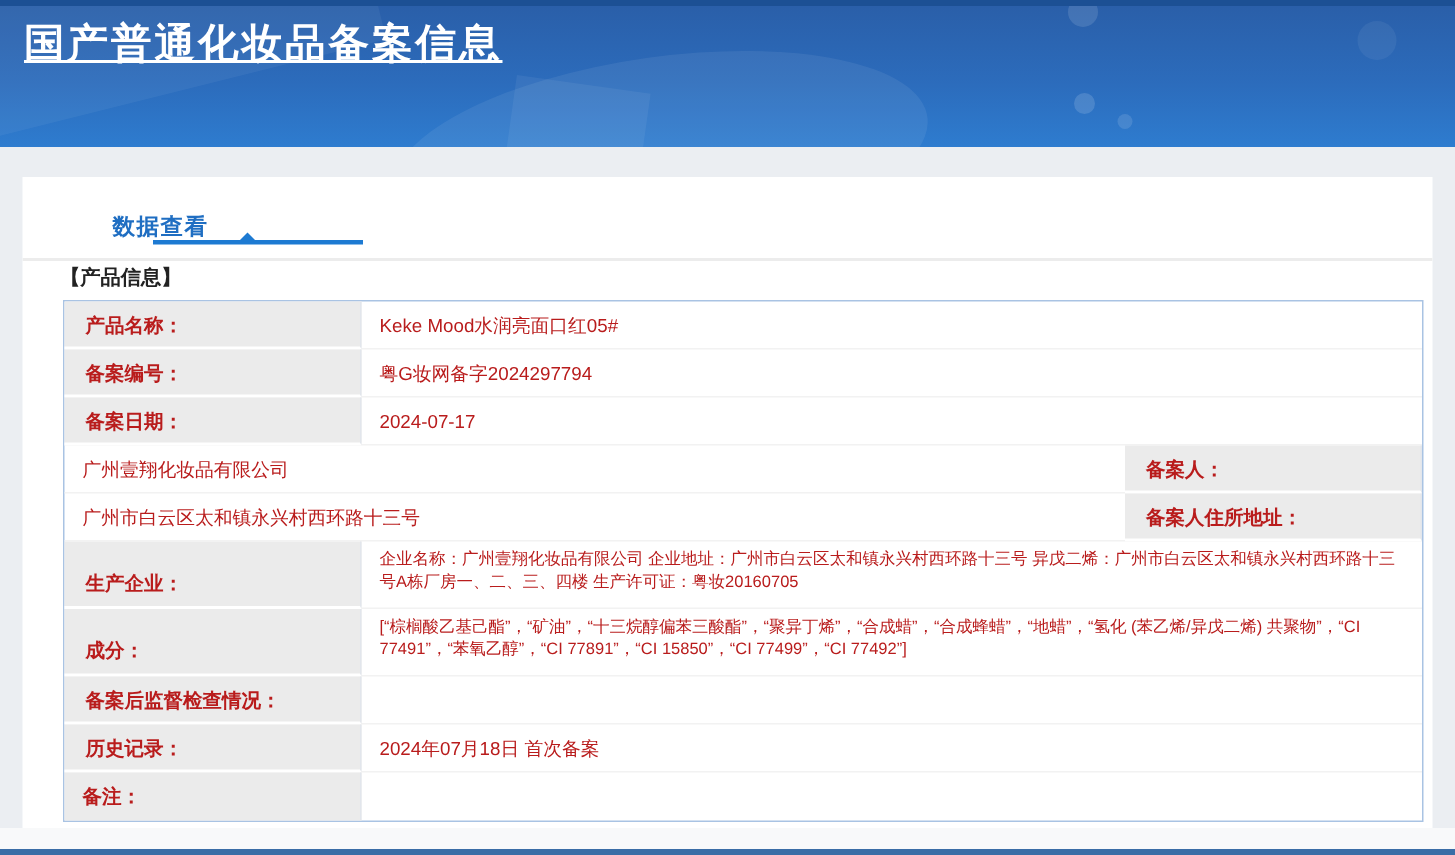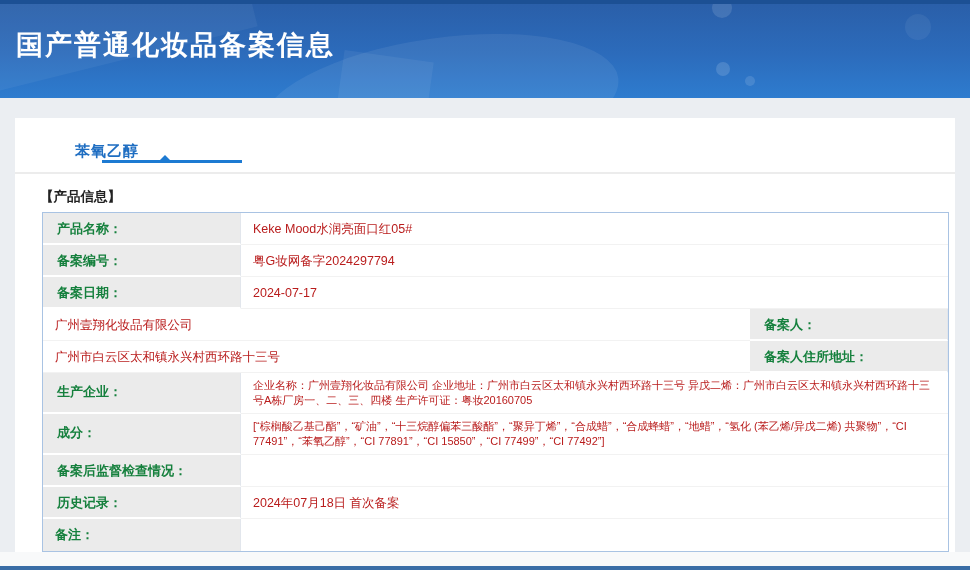--- a/index.html
+++ b/index.html
@@ -26,63 +26,63 @@
   }
   .deco-rect {
     left: 340px; bottom: -18px; width: 90px; height: 60px;
     background: rgba(255,255,255,0.06); transform: rotate(8deg);
   }
   .deco-dot-1 { left: 712px; top: -6px; width: 20px; height: 20px; border-radius: 50%; background: rgba(255,255,255,0.12); }
   .deco-dot-2 { left: 716px; top: 58px; width: 14px; height: 14px; border-radius: 50%; background: rgba(255,255,255,0.14); }
   .deco-dot-3 { left: 745px; top: 72px; width: 10px; height: 10px; border-radius: 50%; background: rgba(255,255,255,0.12); }
   .deco-dot-4 { left: 905px; top: 10px; width: 26px; height: 26px; border-radius: 50%; background: rgba(255,255,255,0.06); }
   .hero-title {
-    position: relative; margin: 0; padding: 25px 0 0 16px;
+    position: relative; margin: 0; padding: 9px 0 0 16px;
     font-size: 27px; line-height: 32px; font-weight: 700;
-    color: #ffffff; letter-spacing: 2px;
+    color: #ffffff; letter-spacing: 2px; text-decoration: underline;
   }
   
   .content { padding: 20px 15px 0 15px; }
   .card { background: #ffffff; width: 940px; height: 434px; overflow: hidden; }
   .tabbar { position: relative; height: 56px; border-bottom: 2px solid #ececec; }
   .tab {
     position: absolute; left: 60px; top: 24px; cursor: pointer;
   }
   .tab-label { font-size: 15px; font-weight: 700; color: #1f6ec2; letter-spacing: 1px; }
   .tab-underline {
     position: absolute; left: 27px; bottom: -2px; width: 140px; height: 3px;
     background: #1d7ad2;
   }
   .tab-underline::before {
     content: ""; position: absolute; top: -5px; left: 58px;
     border-left: 5px solid transparent; border-right: 5px solid transparent;
     border-bottom: 5px solid #1d7ad2;
   }
   .section-title {
-    padding: 14px 0 6px 25px; font-size: 13.5px; font-weight: 700; color: #222222;
+    padding: 2px 0 6px 25px; font-size: 13.5px; font-weight: 700; color: #222222;
   }
   
   .info-table { margin: 0 6px 0 27px; border: 1px solid #a9c3e3; background: #fff; }
   .row { display: flex; align-items: stretch; }
   .cell { display: block; }
   .cell.label {
     flex: 0 0 198px; width: 198px; background: #ebebeb;
     border-right: 1px solid #e2e6ec; border-bottom: 2px solid #ffffff;
     padding: 8px 14px 6px 14px;
-    font-size: 13px; font-weight: 700; color: #15803d; line-height: 16px;
+    font-size: 13px; font-weight: 700; color: #b91c1c; line-height: 16px;
     min-height: 32px;
   }
   .cell.value {
     flex: 1 1 auto; border-bottom: 1px solid #f2f2f2;
     padding: 8px 12px 6px 12px;
     font-size: 12.5px; color: #b91c1c; line-height: 16px;
     min-height: 32px;
   }
   .row.dense .cell.value { font-size: 11px; line-height: 15px; padding-top: 5px; padding-bottom: 5px; }
-  .row.dense .cell.label { padding-top: 11px; }
+  .row.dense .cell.label { padding-top: 21px; font-family: Liberation Mono, monospace; }
   .row:last-child .cell.label { border-bottom: none; padding-left: 12px; }
   .row:last-child .cell.value { border-bottom: none; }
   
   .footer-strip { height: 14px; background: #f8f9fa; }
   .bottom-bar { height: 4px; background: #3a6da6; }
 </style>
 </head>
 <body>
 
 <div class="top-strip"></div>
@@ -95,21 +95,21 @@
   <div class="deco deco-dot-2"></div>
   <div class="deco deco-dot-3"></div>
   <div class="deco deco-dot-4"></div>
   <h1 class="hero-title">国产普通化妆品备案信息</h1>
 </header>
 
 <main class="content">
   <section class="card">
     <div class="tabbar">
       <div class="tab">
-        <span class="tab-label">苯氧乙醇</span>
+        <span class="tab-label">数据查看</span>
         <span class="tab-underline"></span>
       </div>
     </div>
     <div class="section-title">【产品信息】</div>
     <div class="info-table" id="info-table">
         <div class="row">
           <div class="cell label">产品名称：</div>
           <div class="cell value">Keke Mood水润亮面口红05#</div>
         </div>
         <div class="row">

